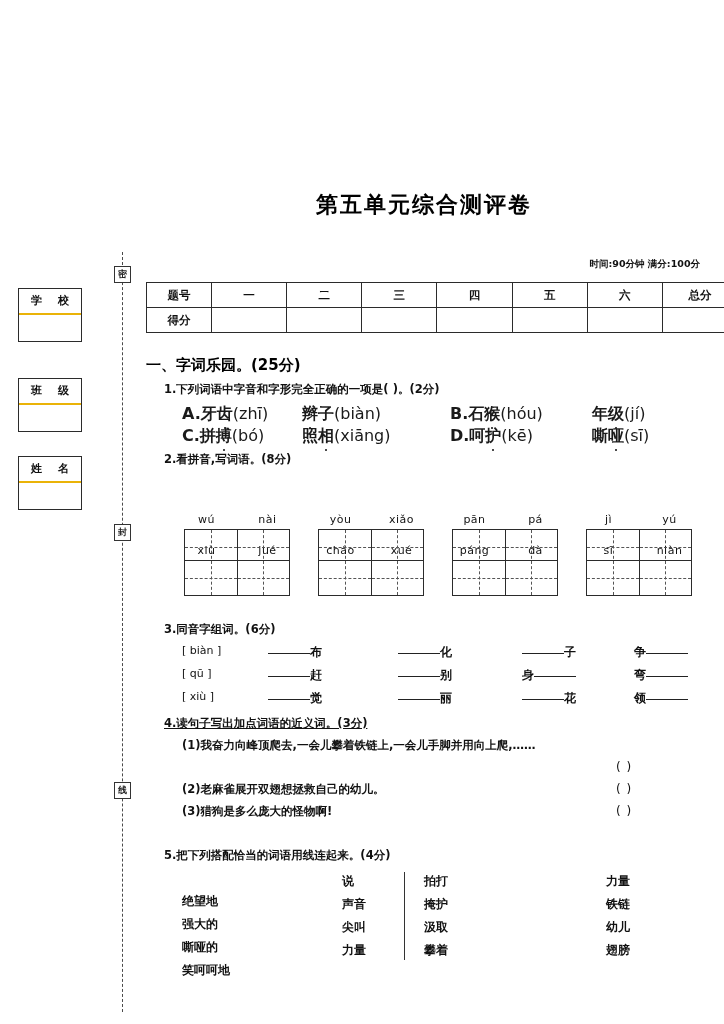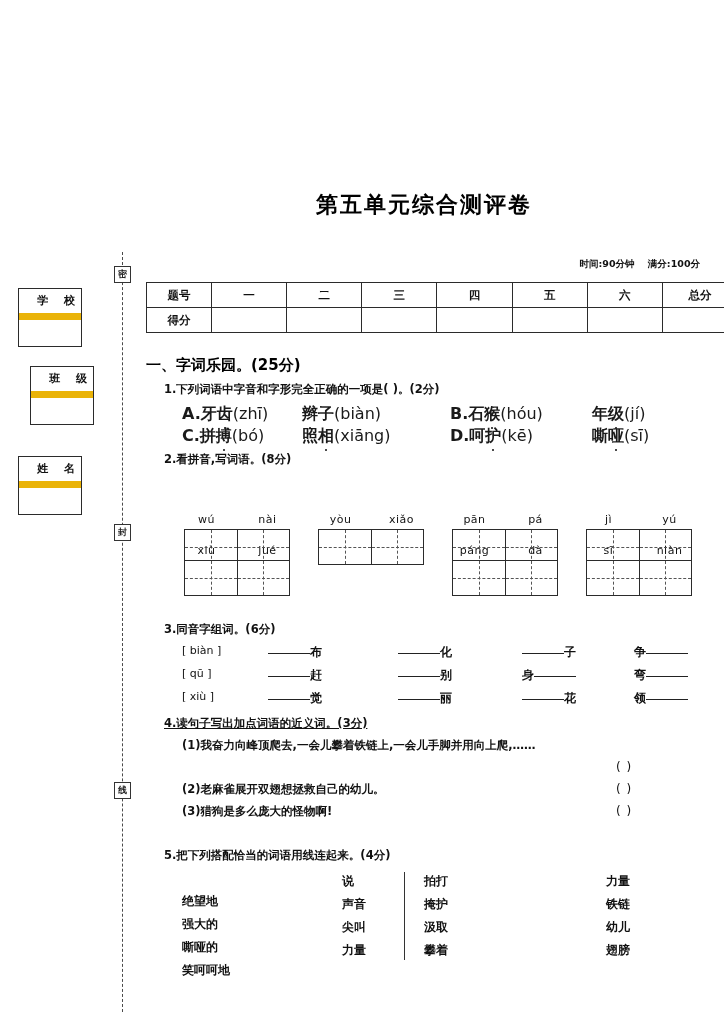--- a/index.html
+++ b/index.html
@@ -49,31 +49,31 @@
   .field-box {
     position: absolute;
     left: 18px;
     width: 62px;
     border: 1px solid #2b2b2b;
     background: #fff;
   }
   .field-box .field-label {
     height: 24px;
     line-height: 24px;
-    border-bottom: 7px solid #eab308;
-    text-align: right;
+    border-bottom: 2px solid #eab308;
+    text-align: center;
     font-size: 11px;
     font-weight: bold;
     letter-spacing: 6px;
     text-indent: 6px;
     color: #111;
   }
   .field-box .field-blank { height: 26px; }
   #field-school { top: 288px; }
-  #field-class  { top: 366px; margin-left: 12px; }
+  #field-class  { top: 378px; }
   #field-name   { top: 456px; }
 
   
   #content {
     position: absolute;
     left: 146px; top: 0;
     width: 556px; height: 1024px;
   }
 
   #paper-title {
@@ -88,21 +88,21 @@
     color: #000;
   }
 
   #exam-meta {
     position: absolute;
     right: 2px; top: 258px;
     font-size: 9.5px;
     font-weight: bold;
     color: #111;
   }
-  #exam-meta .meta-item { margin-left: 10px; }
+  #exam-meta .meta-item { }
 
   
   #score-table {
     position: absolute;
     left: 0; top: 282px;
     width: 592px;
     border-collapse: collapse;
     table-layout: fixed;
   }
   #score-table td {
@@ -442,20 +442,29 @@
 
   <div class="tzg-group tzg-r1 tzg-c4">
     <div class="tzg-pinyin">
       <span>jì</span><span>yú</span>
     </div>
     <div class="tzg-boxes">
       <div class="tzg-cell"></div>
       <div class="tzg-cell"></div>
     </div>
   </div>
+  <div class="tzg-group tzg-r2 tzg-c2">
+    <div class="tzg-pinyin">
+      <span>cháo</span><span>xué</span>
+    </div>
+    <div class="tzg-boxes">
+      <div class="tzg-cell"></div>
+      <div class="tzg-cell"></div>
+    </div>
+  </div>
   <div class="tzg-group tzg-r2 tzg-c3">
     <div class="tzg-pinyin">
       <span>páng</span><span>dà</span>
     </div>
     <div class="tzg-boxes">
       <div class="tzg-cell"></div>
       <div class="tzg-cell"></div>
     </div>
   </div>
   <div class="tzg-group tzg-r2 tzg-c4">

